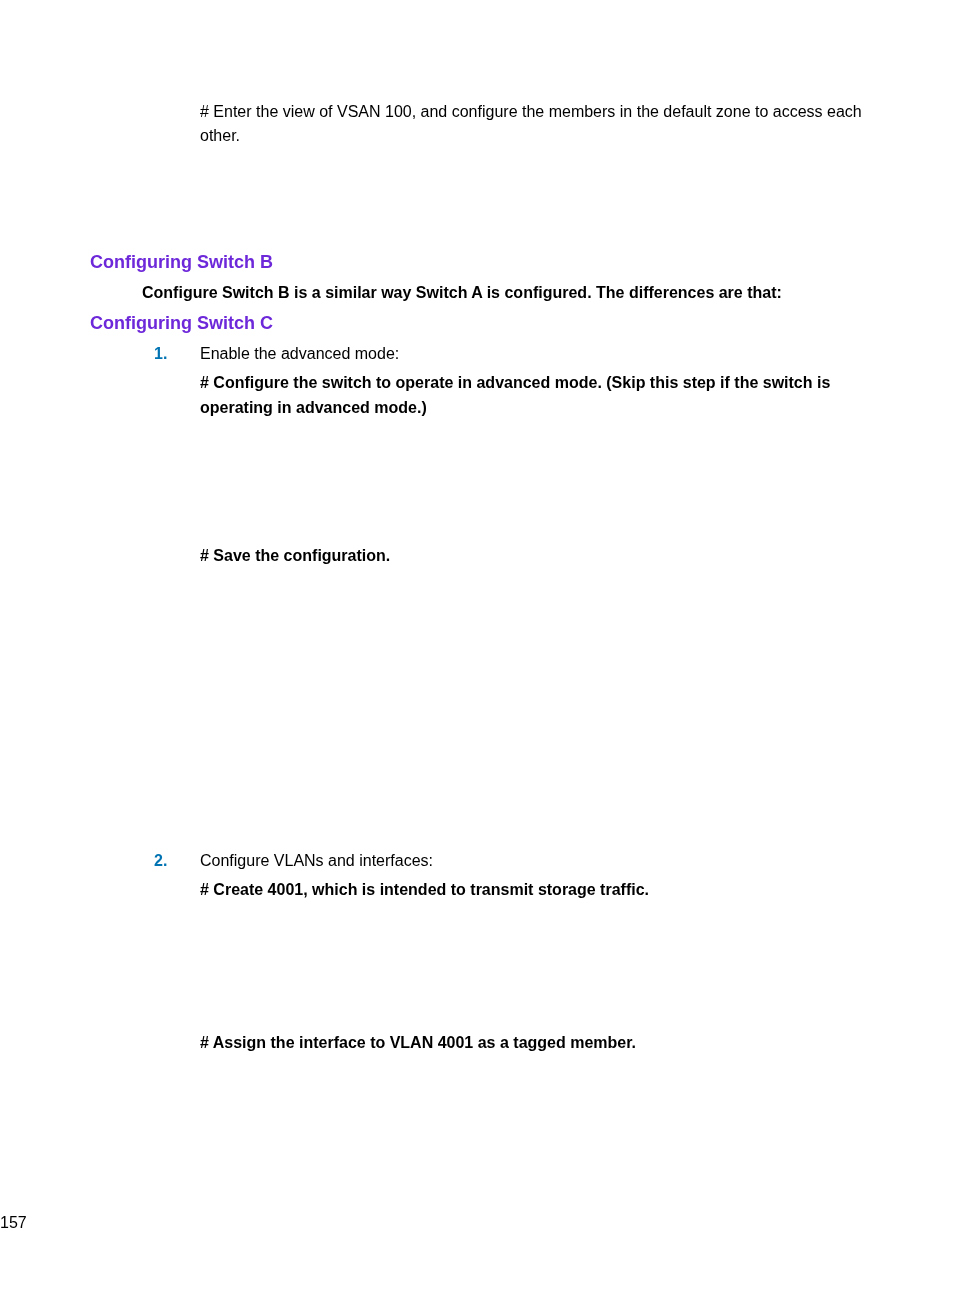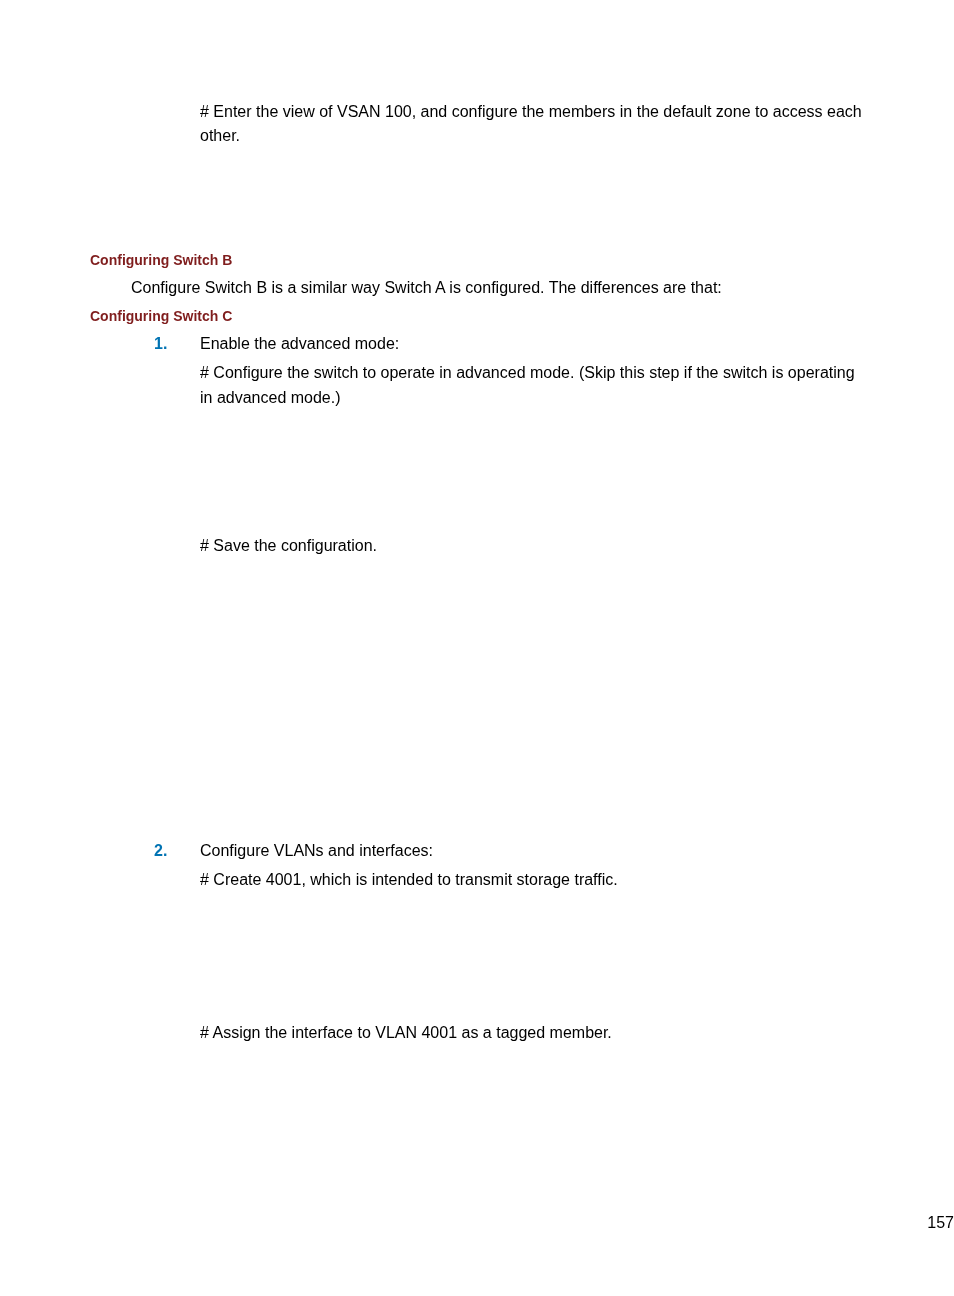--- a/index.html
+++ b/index.html
@@ -14,32 +14,33 @@
     font-size: 16px;
   }
   .page {
     position: relative;
     width: 954px;
     height: 1296px;
     box-sizing: border-box;
     padding: 100px 90px 10px 90px;
   }
   .heading {
-    color: #7f1d1d;
+    color: #6d28d9;
     font-weight: bold;
-    font-size: 14px;
+    font-size: 18px;
     margin: 20px 0 8px 0;
   }
   .body-text {
     margin-left: 110px;
     line-height: 1.5;
   }
   .indent-text {
-    margin-left: 41px;
+    margin-left: 52px;
     line-height: 1.5;
+    font-weight: bold;
   }
   ul.bullets {
     list-style: none;
     margin: 6px 0 0 0;
     padding: 0;
   }
   ul.bullets li {
     position: relative;
     margin-left: 110px;
     padding-left: 0;
@@ -67,31 +68,32 @@
   }
   ol.steps > li .num {
     position: absolute;
     left: -46px;
     top: 0;
     color: #0073b3;
     font-weight: bold;
   }
   .step-block {
     margin-top: 4px;
+    font-weight: bold;
   }
   .gap-sm { height: 22px; }
   .gap-md { height: 84px; }
   .gap-lg { height: 120px; }
   .gap-xl { height: 160px; }
   .page-number {
     position: absolute;
     bottom: 64px;
     left: 0;
     width: 100%;
-    text-align: right;
+    text-align: left;
     font-size: 16px;
   }
 </style>
 </head>
 <body>
 
 <div class="page">
 
   <div class="body-text"># Enter the view of VSAN 100, and configure the members in the default zone to access each other.</div>
 

